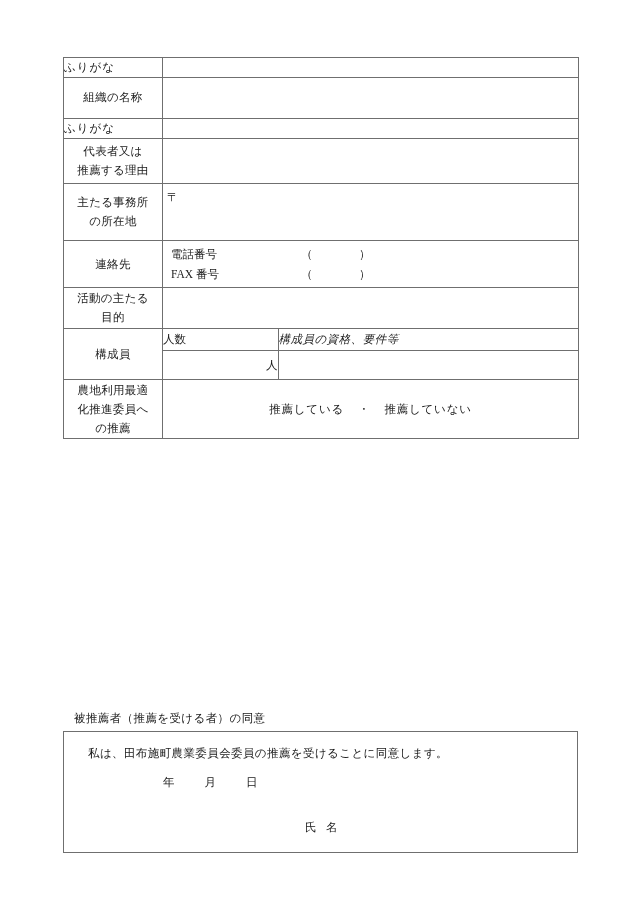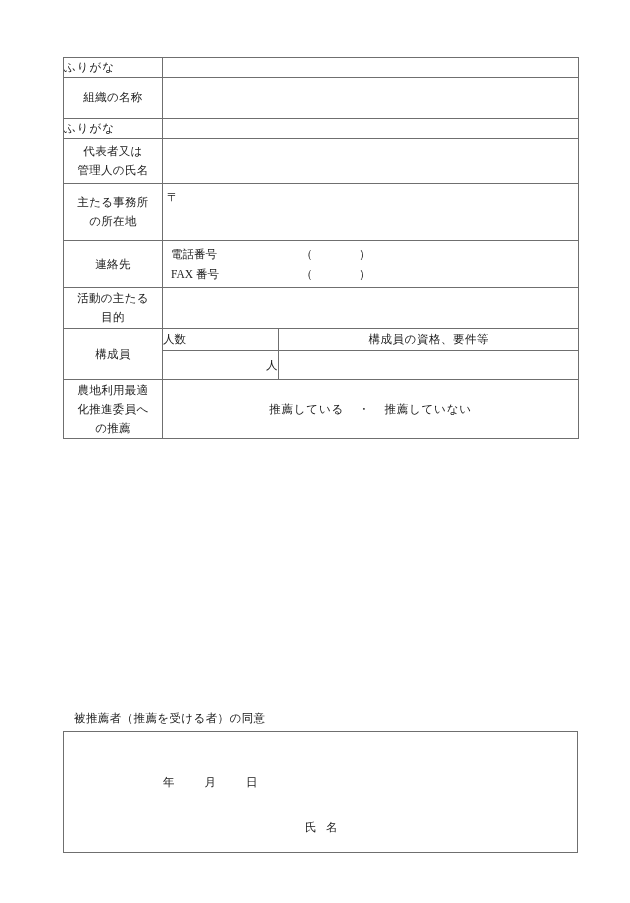--- a/index.html
+++ b/index.html
@@ -113,21 +113,21 @@
     font-size: 11.5px;
     padding: 0;
   }
   .sub-table td.first-l { border-left: none; }
   .sub-table td.first-t { border-top: none; }
   .sub-table td.last-r  { border-right: none; }
   .sub-table td.last-b  { border-bottom: none; }
   .col-count { width: 115px; }
   .col-qual  { width: 301px; }
   .count-head { text-align: left; height: 21px; }
-  .qual-head  { text-align: center; height: 21px; letter-spacing: 0.5px; }
+  .qual-head  { text-align: left; height: 21px; letter-spacing: 0.5px; font-style: italic; }
   .count-val  { text-align: right; padding-right: 10px; height: 28px; }
 
   .reason-label { vertical-align: middle; }
 
   .farm-choice {
     text-align: center;
     font-size: 11.5px;
     letter-spacing: 0.8px;
   }
   .farm-choice .sep { padding: 0 14px; }
@@ -202,21 +202,21 @@
       </tr>
 
       <tr>
         <td class="furi-cell">ふりがな</td>
         <td class="furi-body body-cell"></td>
       </tr>
 
       <tr>
         <td class="lbl h-rep">
           <span class="ln">代表者又は</span>
-          <span class="ln">管理人の氏名</span>
+          <span class="ln">推薦する理由</span>
         </td>
         <td class="body-cell h-rep"></td>
       </tr>
 
       <tr>
         <td class="lbl h-addr">
           <span class="ln">主たる事務所</span>
           <span class="ln">の所在地</span>
         </td>
         <td class="h-addr" style="vertical-align:top;">
@@ -283,20 +283,21 @@
           <span>推薦している</span><span class="sep">・</span><span>推薦していない</span>
         </td>
       </tr>
 
     </tbody>
   </table>
 
   <div class="consent-heading">被推薦者（推薦を受ける者）の同意</div>
 
   <div class="consent-box">
+    <div class="consent-text">私は、田布施町農業委員会委員の推薦を受けることに同意します。</div>
 
     <div class="consent-date">
       <span class="dsp"></span><span>年</span><span class="dsp"></span><span>月</span><span class="dsp"></span><span>日</span>
     </div>
 
     <div class="consent-name">
       <span>氏</span><span class="wsp"></span><span>名</span>
     </div>
   </div>
 

